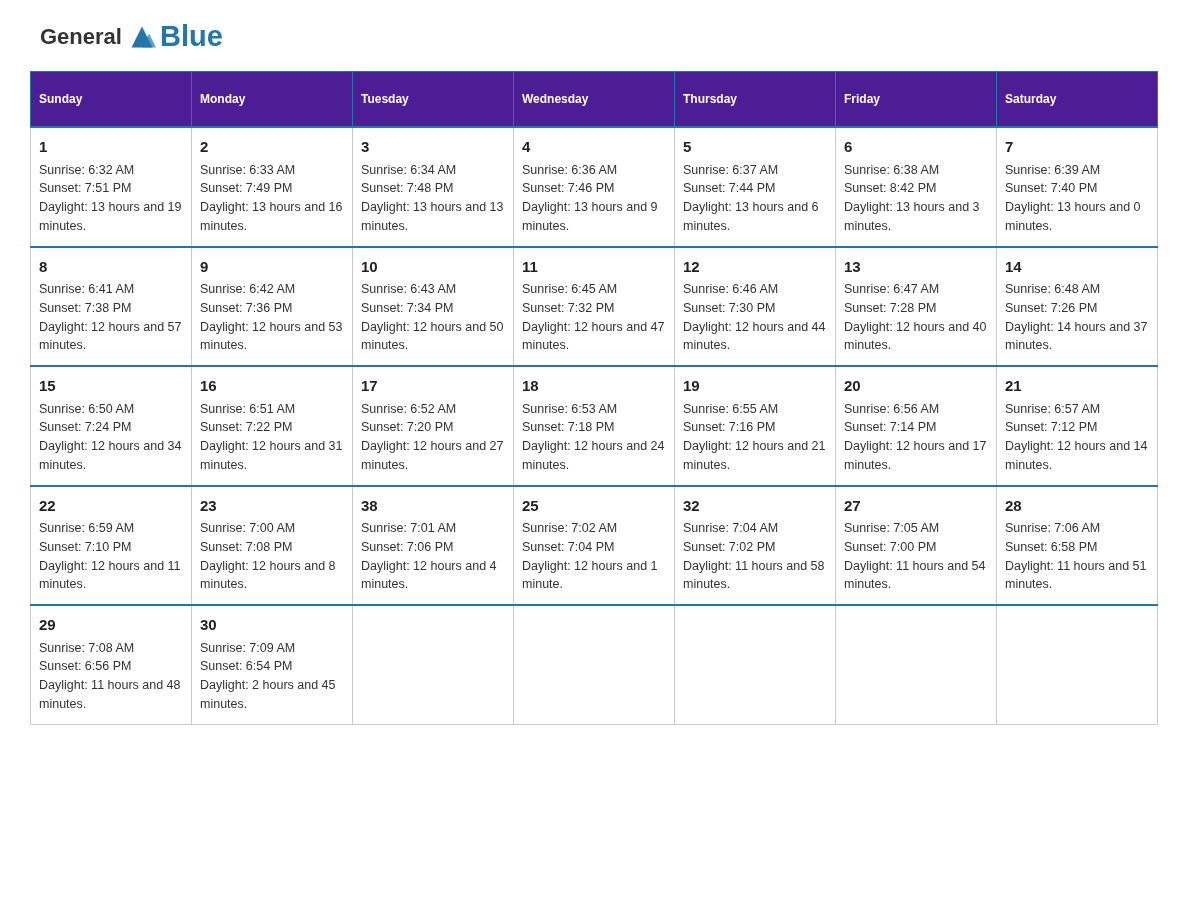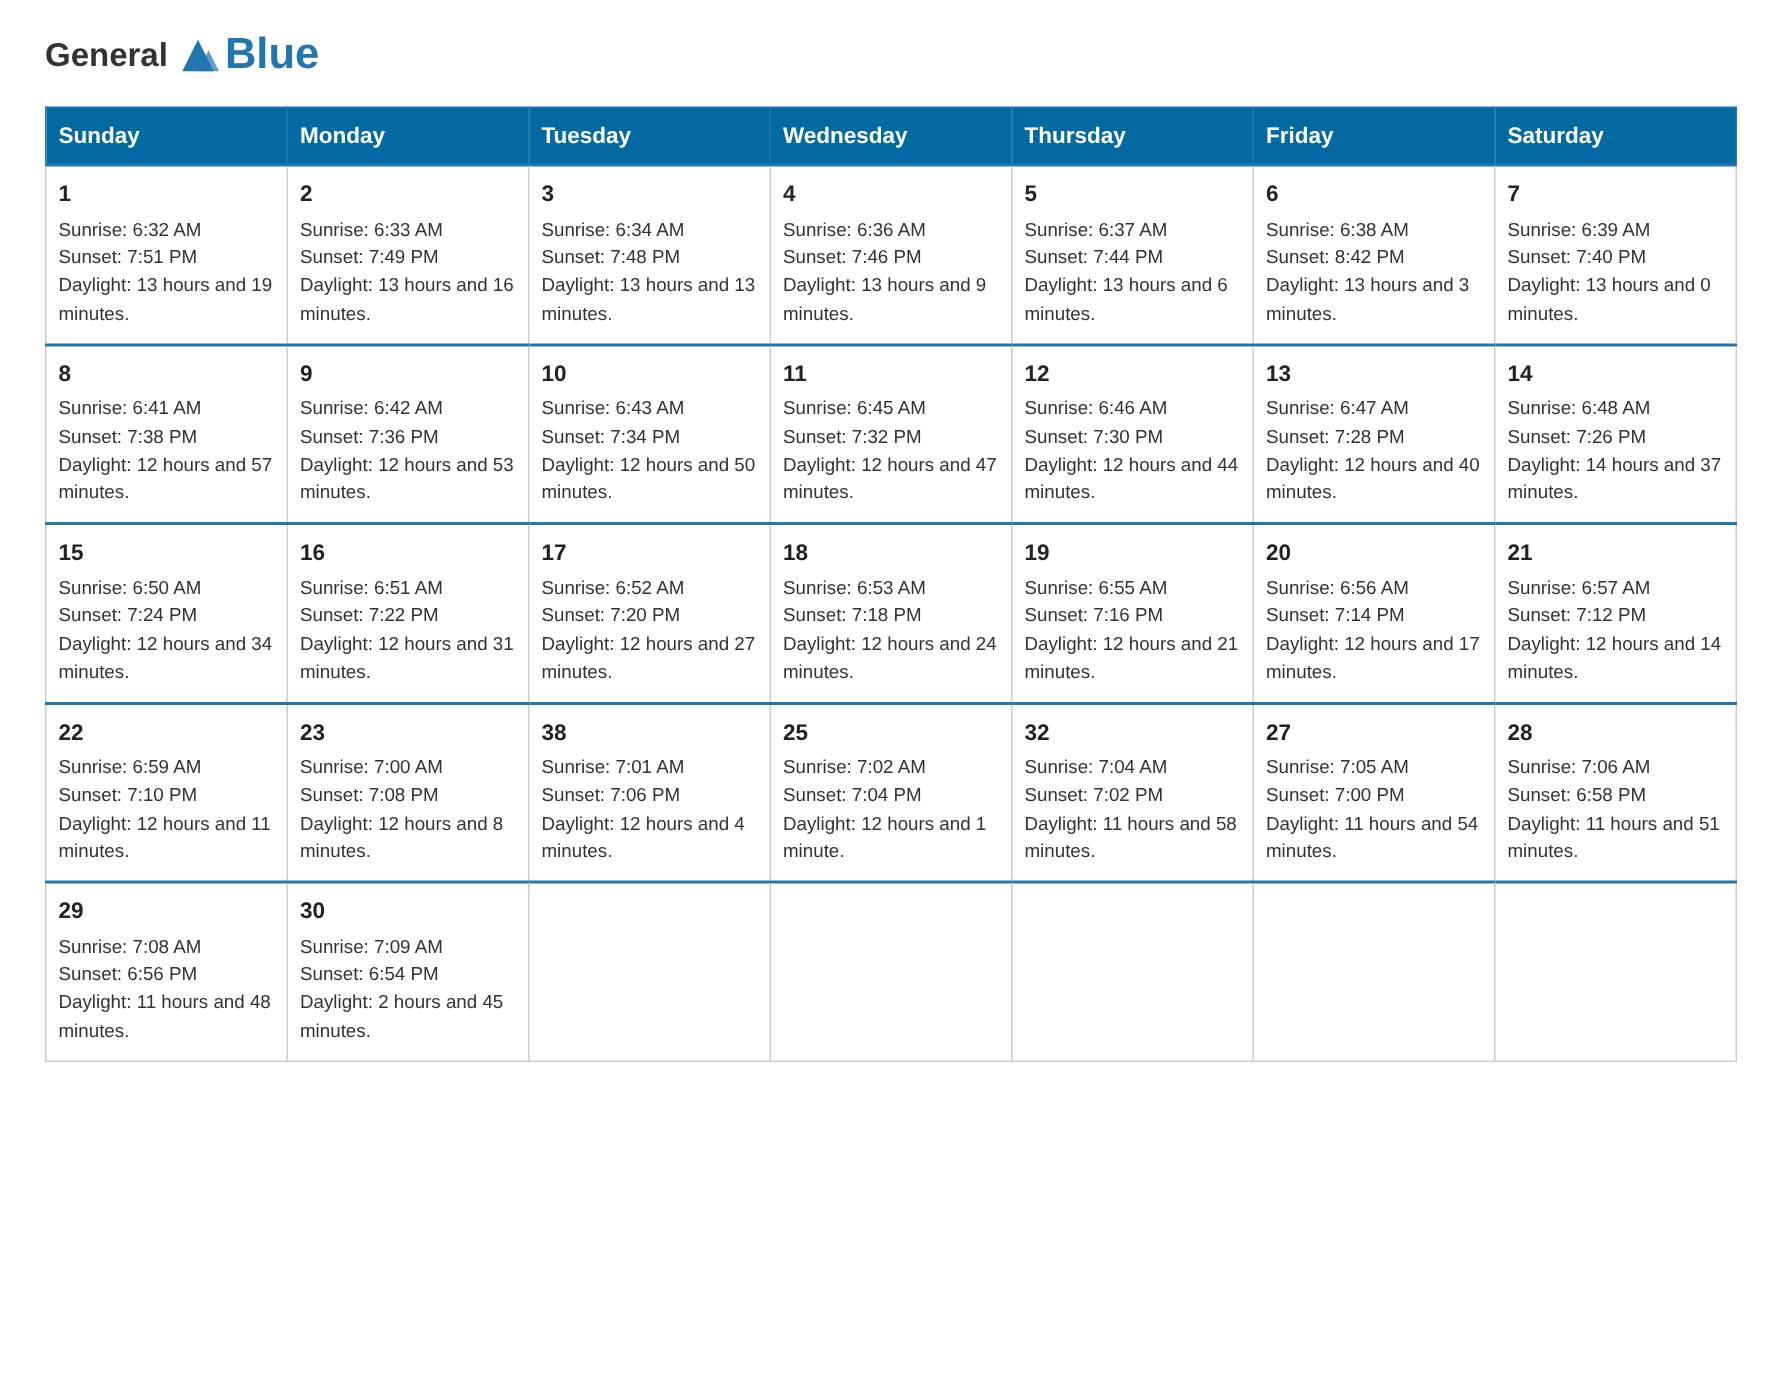--- a/index.html
+++ b/index.html
@@ -13,20 +13,21 @@
     .header {
       display: flex;
       justify-content: space-between;
       align-items: flex-start;
       margin-bottom: 18px;
     }
     .logo {
       display: flex;
       align-items: center;
       gap: 4px;
+      margin-left: 10px;
     }
     .logo-text-general {
       font-size: 22px;
       font-weight: bold;
       color: #333;
     }
     .logo-text-blue {
       font-size: 29px;
       font-weight: bold;
       color: #2176ae;
@@ -49,25 +50,25 @@
       font-size: 22px;
       color: #444;
       margin-top: 4px;
     }
     table {
       width: 100%;
       border-collapse: collapse;
       table-layout: fixed;
     }
     thead tr th {
-      background-color: #0369a1;
+      background-color: #4c1d95;
       color: #fff;
-      font-size: 15px;
-      font-weight: bold;
-      padding: 10px 8px;
+      font-size: 12px;
+      font-weight: bold;
+      padding: 20px 8px;
       text-align: left;
       border: 1px solid #2176ae;
     }
     tbody tr td {
       vertical-align: top;
       padding: 8px 8px 10px 8px;
       border: 1px solid #ccc;
       border-top: 2px solid #2176ae;
       font-size: 12.5px;
       color: #333;

